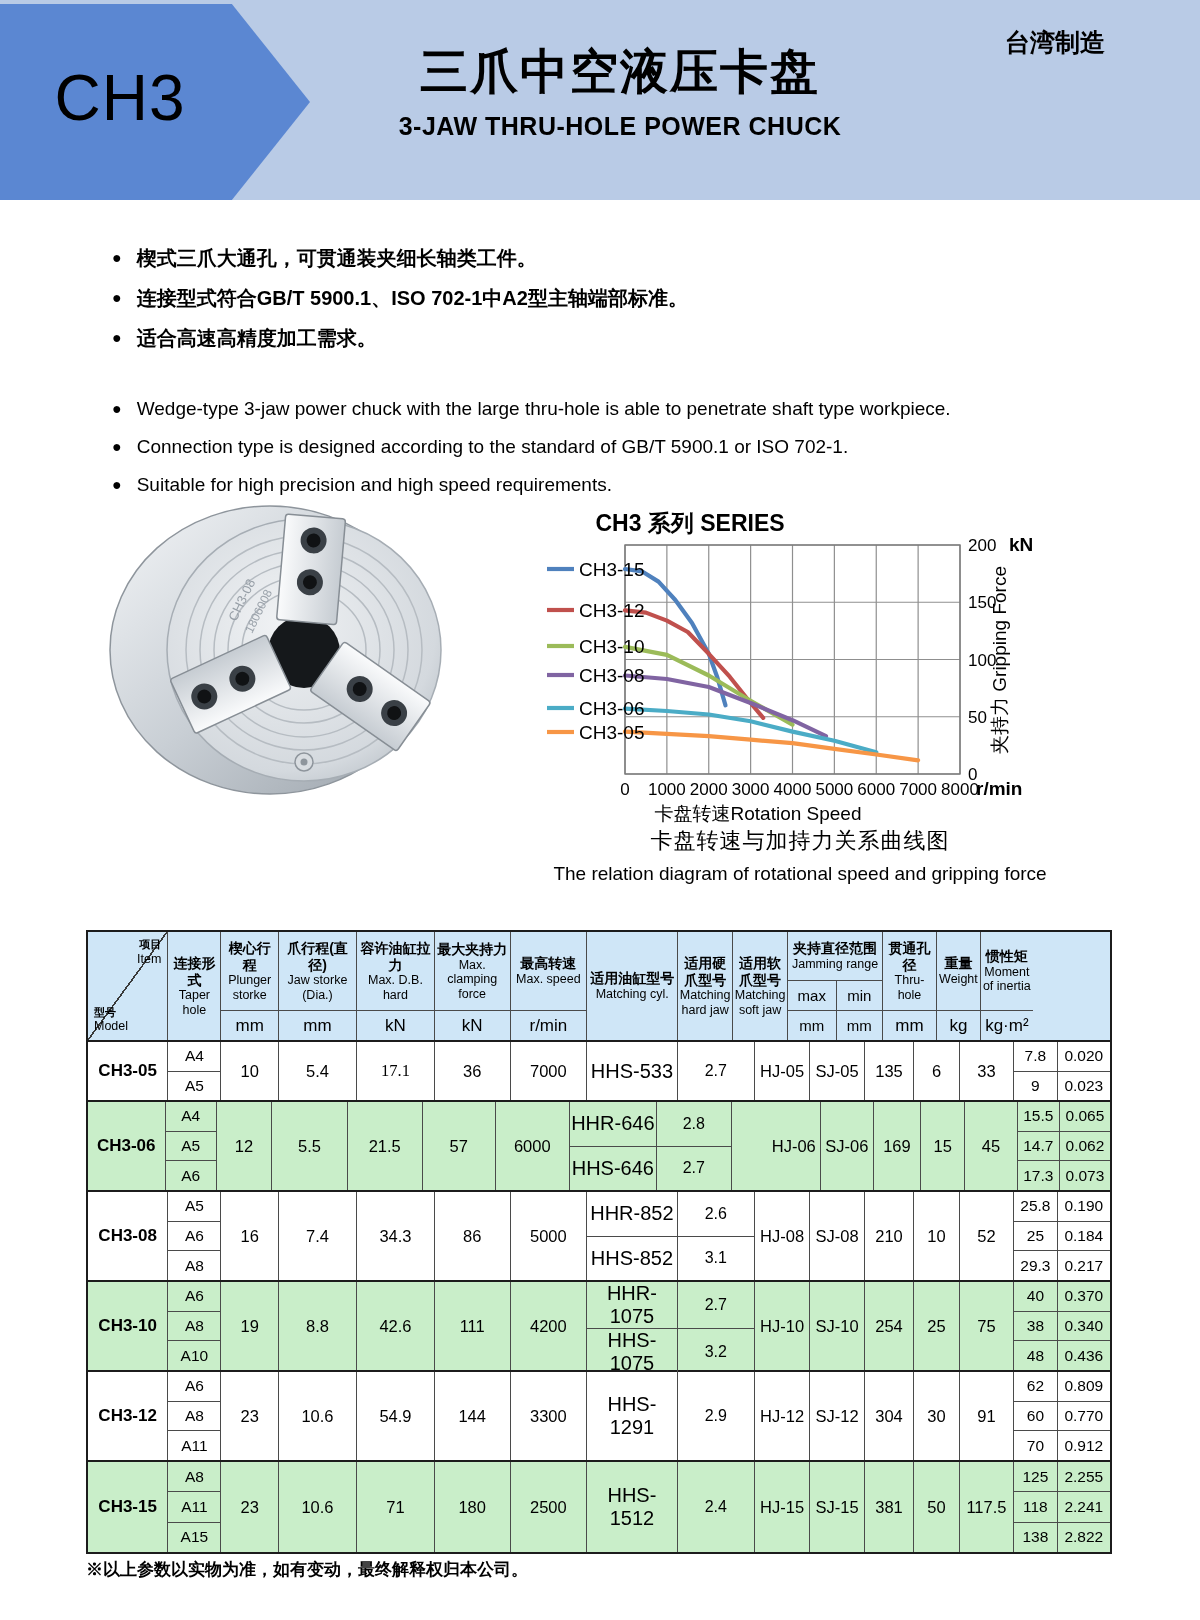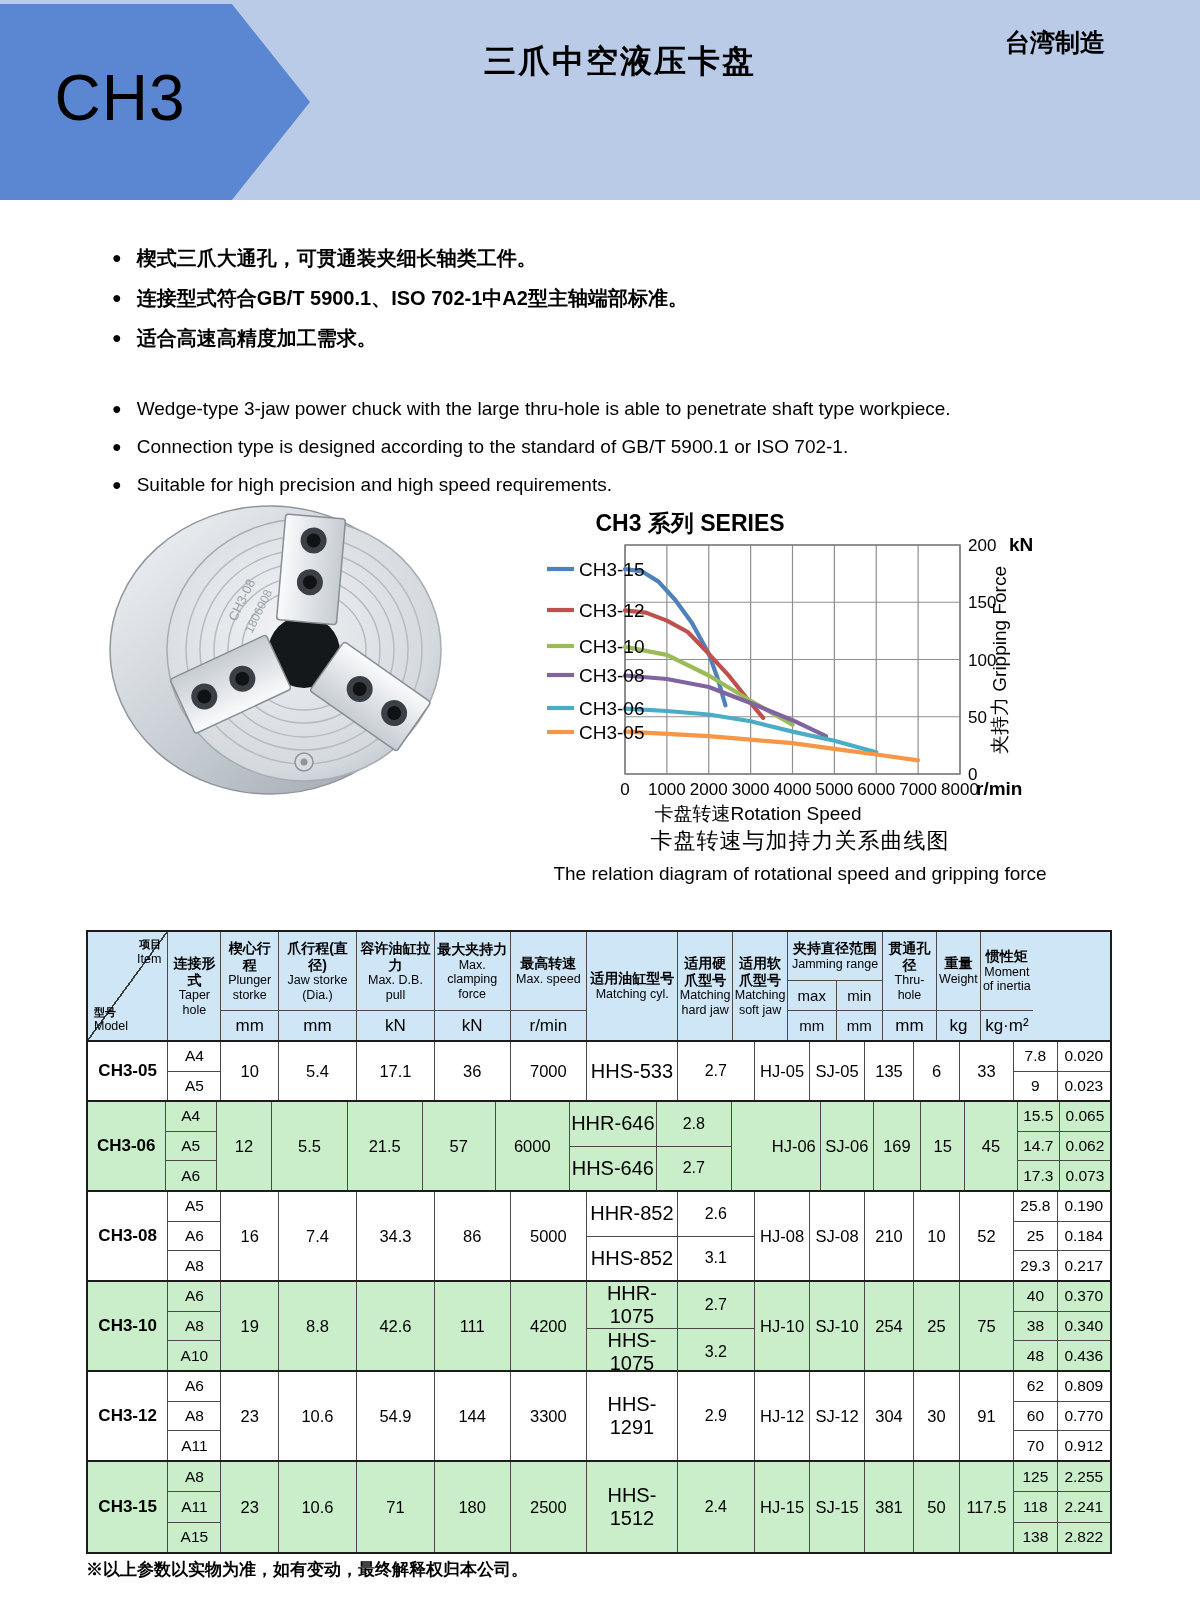--- a/index.html
+++ b/index.html
@@ -6,21 +6,21 @@
   body{background:#e9e9e9;font-family:"Liberation Sans",sans-serif;color:#000}
   .page{position:relative;width:1200px;height:1620px;margin:0 auto;background:#ffffff;overflow:hidden}
 
   
   .banner{position:absolute;top:0;left:0;width:1200px;height:200px;background:#b9cbe6}
   .banner-arrow{position:absolute;top:4px;left:0;width:310px;height:196px;background:#5b87d2;
     clip-path:polygon(0 0,74.8% 0,100% 50%,74.8% 100%,0 100%)}
   .model-code{position:absolute;top:0;left:0;width:240px;height:196px;display:flex;align-items:center;justify-content:center;
     font-size:64px;letter-spacing:1px;color:#000}
   .title-block{position:absolute;left:290px;top:40px;width:660px;text-align:center}
-  .title-cn{font-size:32px;font-weight:700;letter-spacing:2px}
+  .title-cn{font-size:48px;font-weight:700;letter-spacing:2px}
   .title-en{font-size:25px;font-weight:700;margin-top:8px;letter-spacing:.5px}
   .made-in{position:absolute;top:26px;right:95px;font-size:25px;font-weight:600}
 
   
   .bullets{position:absolute;left:112px;width:1000px}
   .bullets-cn{top:238px}
   .bullets-en{top:390px}
   .bullet{display:flex;align-items:center}
   .bullets-cn .bullet{height:40px;font-size:20px;font-weight:700}
   .bullets-en .bullet{height:38px;font-size:19px;font-weight:400}
@@ -73,20 +73,21 @@
 </head>
 <body>
 
 <div class="page">
 
   <div class="banner">
     <div class="banner-arrow"></div>
     <div class="model-code">CH3</div>
     <div class="title-block">
       <div class="title-cn">三爪中空液压卡盘</div>
+      <div class="title-en">3-JAW THRU-HOLE POWER CHUCK</div>
     </div>
     <div class="made-in">台湾制造</div>
   </div>
 
   <div class="bullets bullets-cn">
       <div class="bullet">
         <span class="dot">●</span>
         <span class="btext">楔式三爪大通孔，可贯通装夹细长轴类工件。</span>
       </div>
       <div class="bullet">
@@ -276,21 +277,21 @@
         <div class="hcol" style="width: 7.65%;">
           <div class="h-label">
             <span class="hcn">爪行程(直径)</span>
             <span class="hen">Jaw storke (Dia.)</span>
           </div>
           <div class="h-unit">mm</div>
         </div>
         <div class="hcol" style="width: 7.61%;">
           <div class="h-label">
             <span class="hcn">容许油缸拉力</span>
-            <span class="hen">Max. D.B. pull</span>
+            <span class="hen">Max. D.B. hard</span>
           </div>
           <div class="h-unit">kN</div>
         </div>
         <div class="hcol" style="width: 7.41%;">
           <div class="h-label">
             <span class="hcn">最大夹持力</span>
             <span class="hen">Max. clamping force</span>
           </div>
           <div class="h-unit">kN</div>
         </div>
@@ -351,21 +352,21 @@
       </div>
     <div>
         <div class="trow" style="height: 60px;">
           <div class="cell model" style="width: 7.86%;">CH3-05</div>
           <div class="cell colcell" style="width: 5.2%;">
             <div class="sub">A4</div>
             <div class="sub">A5</div>
           </div>
           <div class="cell" style="width: 5.62%;">10</div>
           <div class="cell" style="width: 7.65%;">5.4</div>
-          <div class="cell" style="width: 7.61%;">17.1</div>
+          <div class="cell" style="width: 7.61%; font-family: Liberation Serif, serif;">17.1</div>
           <div class="cell" style="width: 7.41%;">36</div>
           <div class="cell" style="width: 7.5%;">7000</div>
           <div class="cell colcell" style="width: 16.43%;">
             <div class="cylrow">
               <div class="cylname" style="width: 54.1692%;">HHS-533</div>
               <div class="cylpress">2.7</div>
             </div>
           </div>
           <div class="cell" style="width: 5.38%;">HJ-05</div>
           <div class="cell" style="width: 5.38%;">SJ-05</div>

